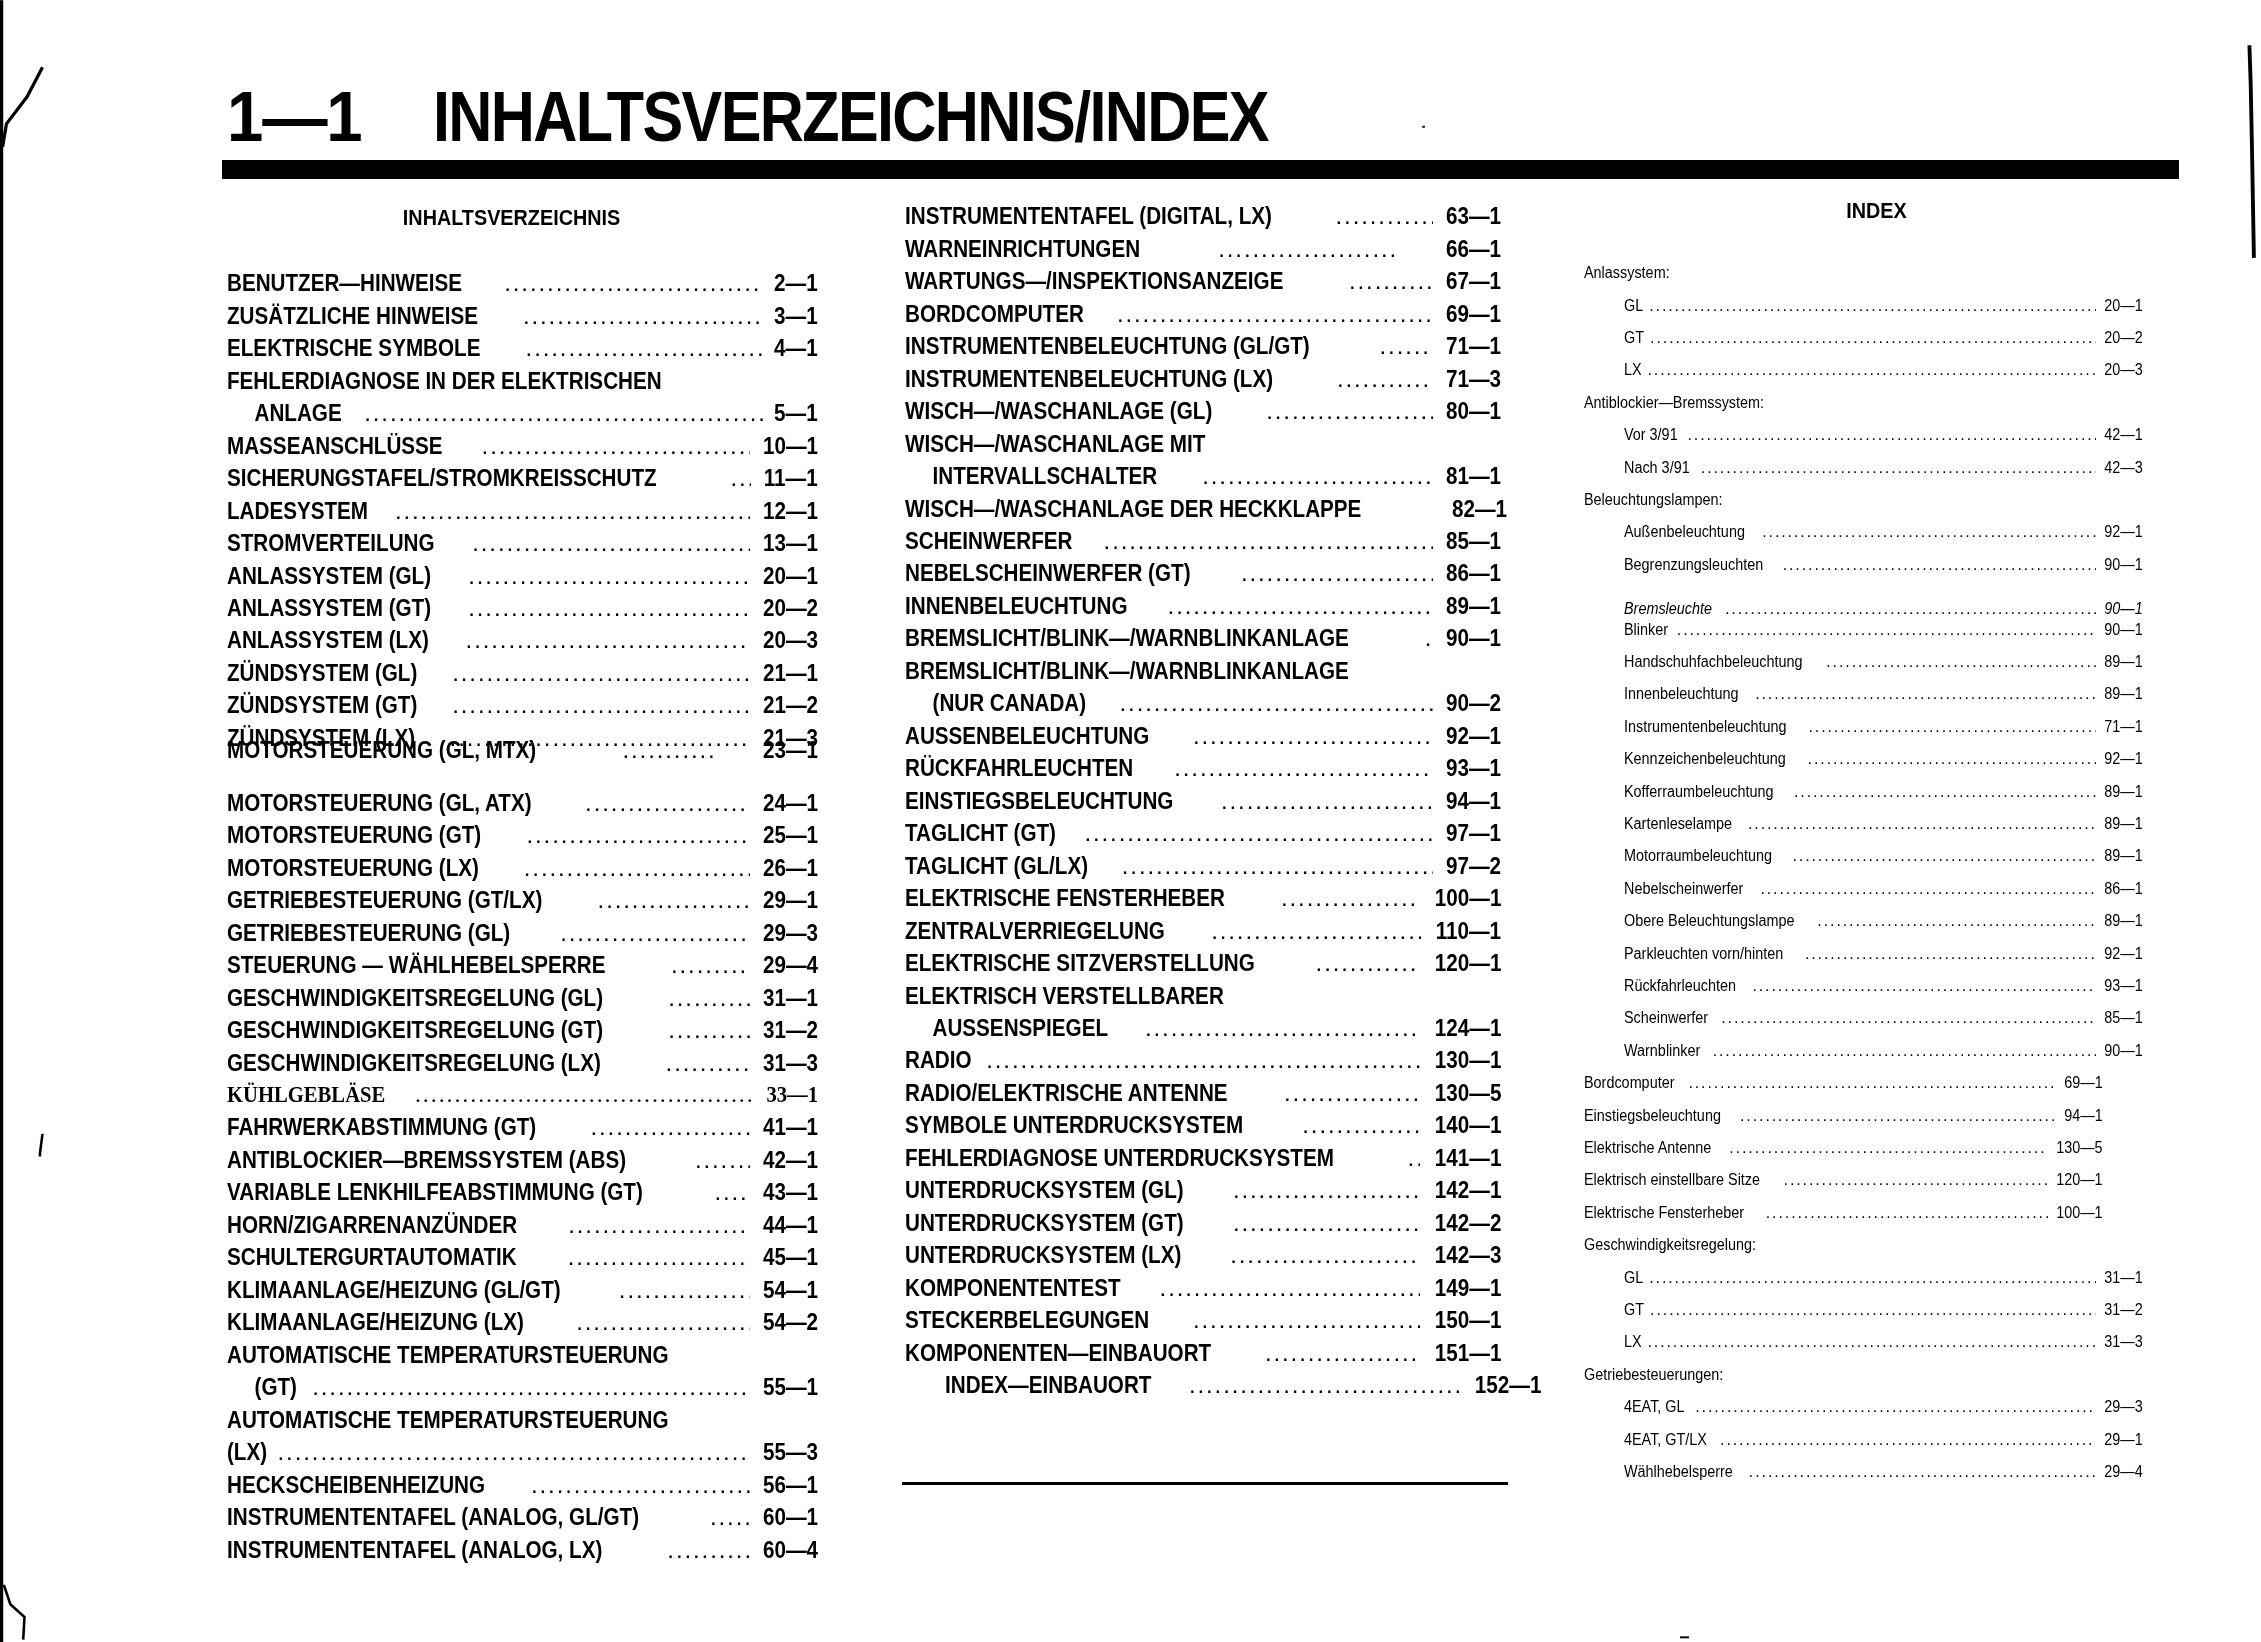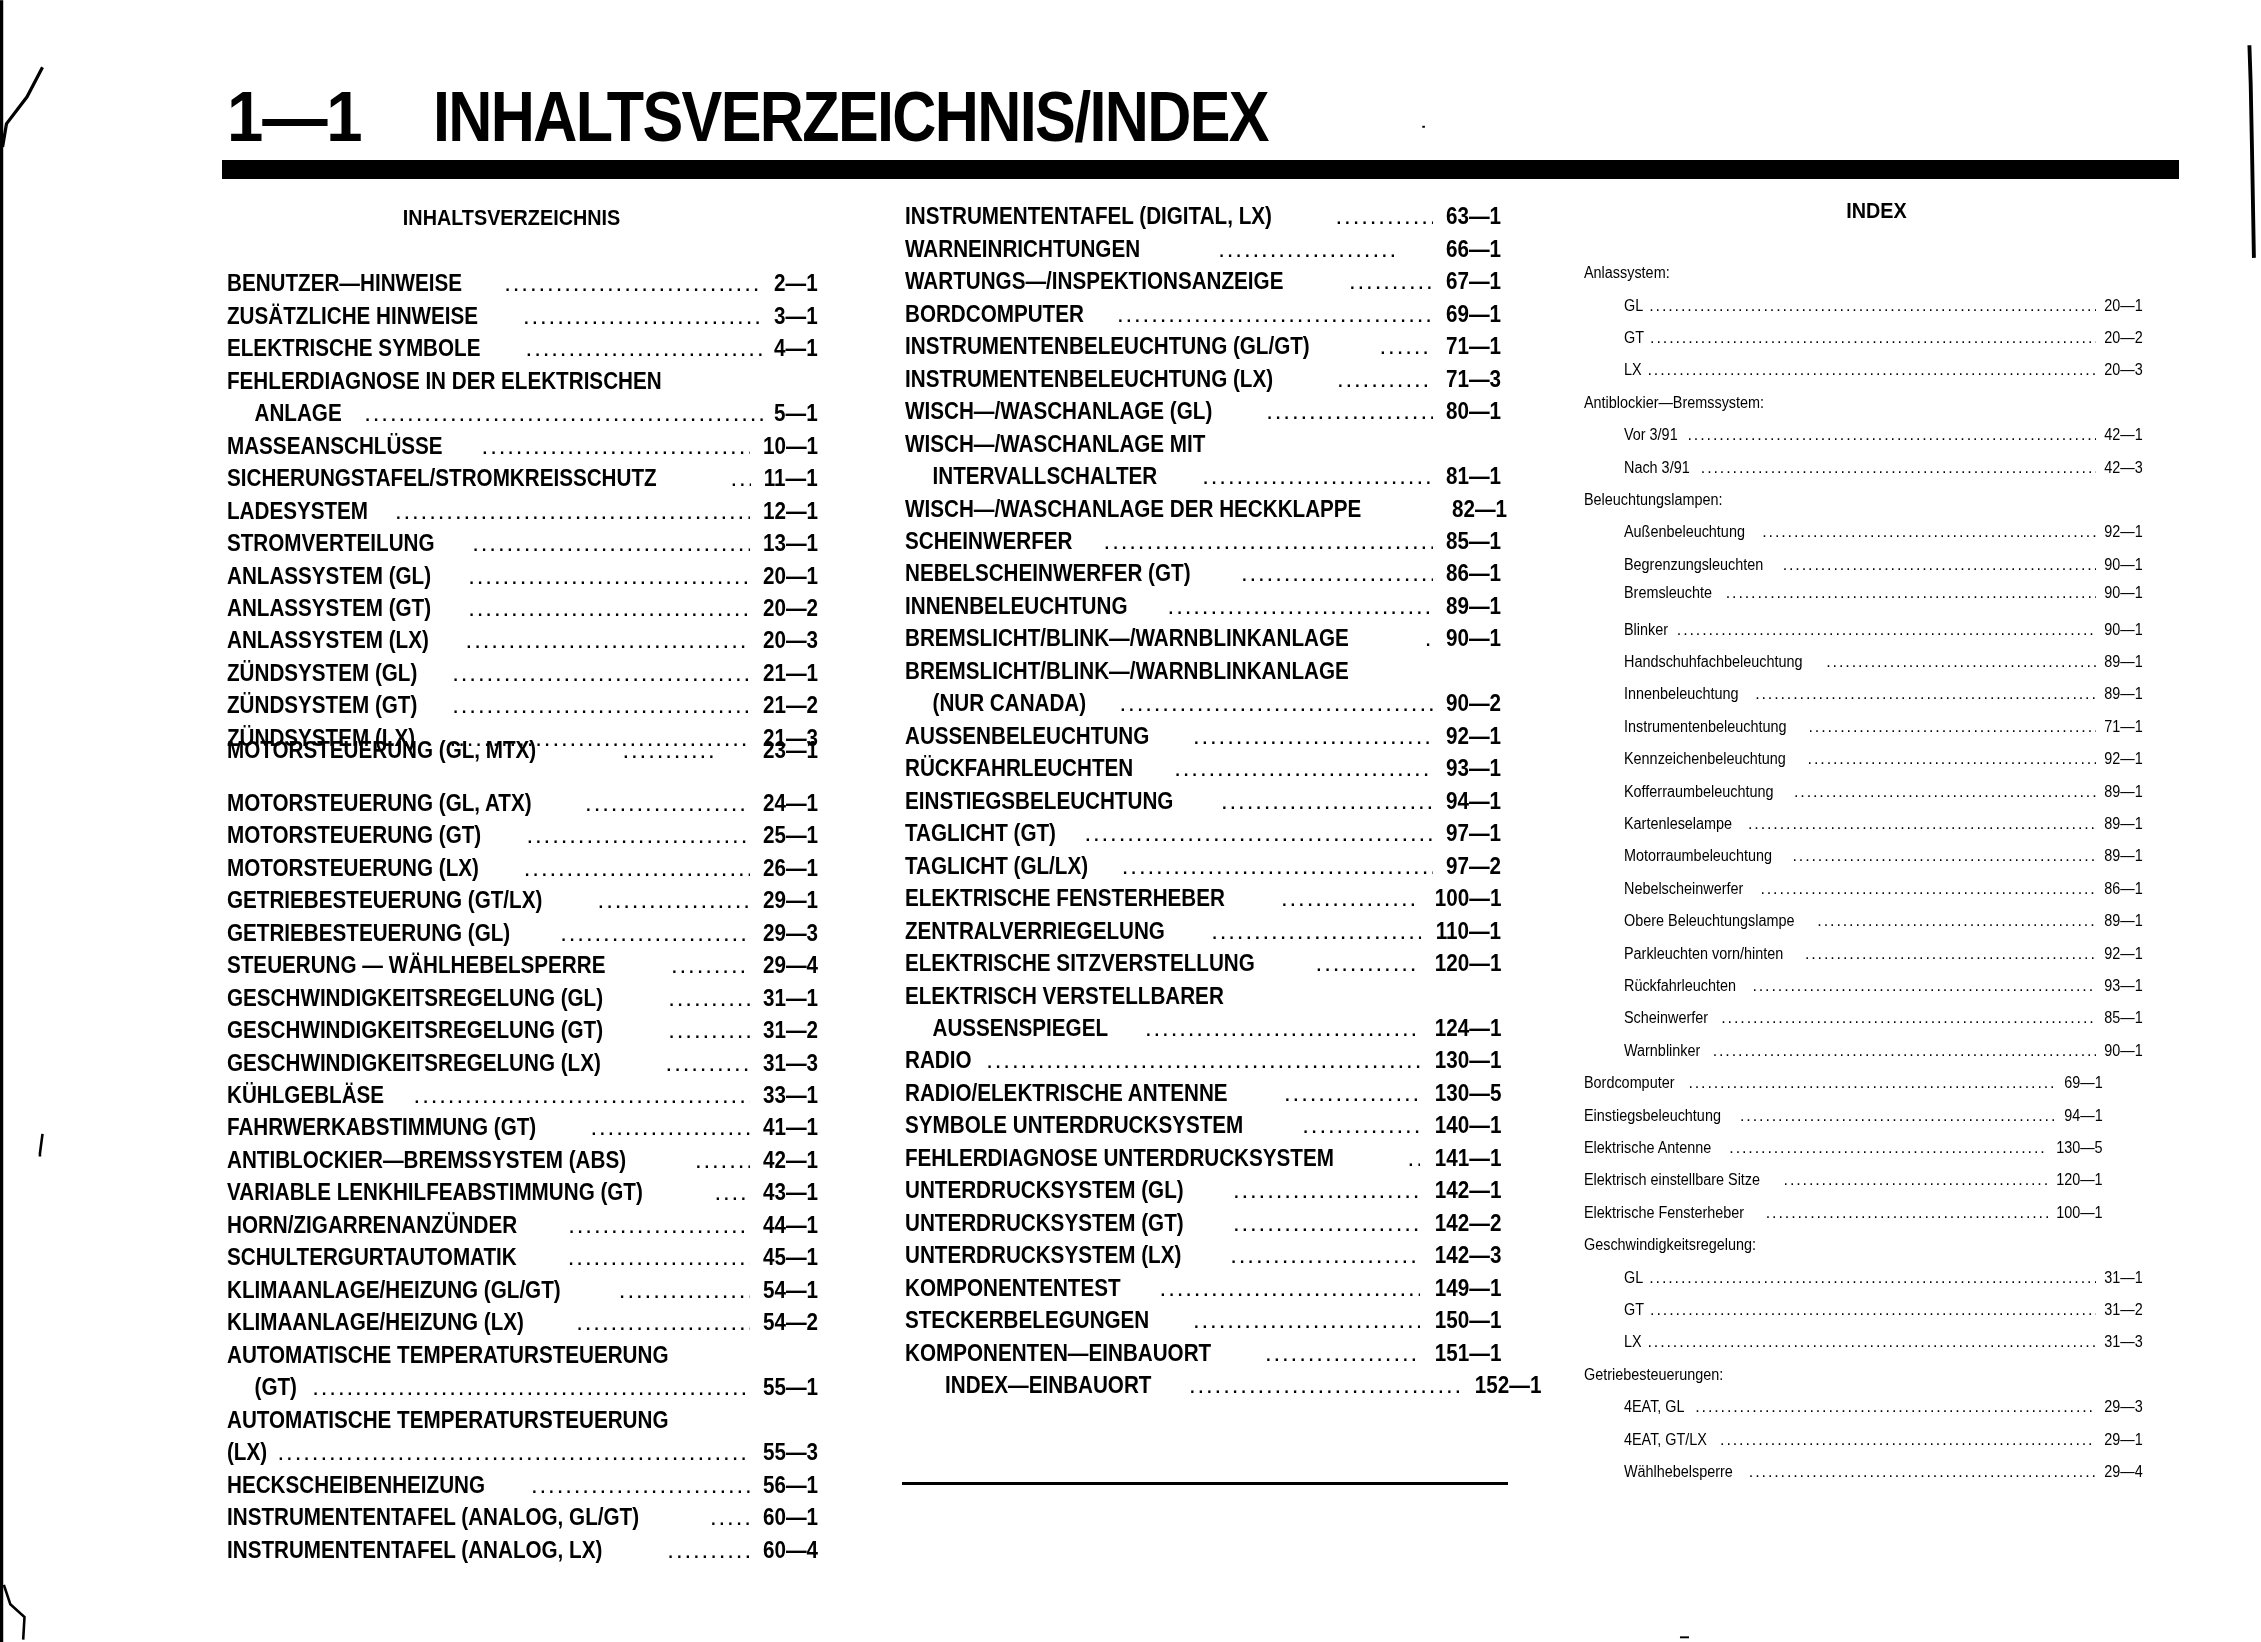--- a/index.html
+++ b/index.html
@@ -170,21 +170,21 @@
       <div class="row" style="top: 1016px; width: 591px;">
         <span class="lbl">GESCHWINDIGKEITSREGELUNG (GT)</span>
         <span class="dots"></span>
         <span class="pg">31—2</span>
       </div>
       <div class="row" style="top: 1049px; width: 591px;">
         <span class="lbl">GESCHWINDIGKEITSREGELUNG (LX)</span>
         <span class="dots"></span>
         <span class="pg">31—3</span>
       </div>
-      <div class="row" style="top: 1081px; width: 591px;">
+      <div class="row" style="top: 1081px; width: 591px; font-family: Liberation Serif, serif;">
         <span class="lbl">KÜHLGEBLÄSE</span>
         <span class="dots"></span>
         <span class="pg">33—1</span>
       </div>
       <div class="row" style="top: 1113px; width: 591px;">
         <span class="lbl">FAHRWERKABSTIMMUNG (GT)</span>
         <span class="dots"></span>
         <span class="pg">41—1</span>
       </div>
       <div class="row" style="top: 1146px; width: 591px;">
@@ -492,21 +492,21 @@
       <div class="row sub" style="top: 523px; width: 519px;">
         <span class="lbl">Außenbeleuchtung</span>
         <span class="dots"></span>
         <span class="pg">92—1</span>
       </div>
       <div class="row sub" style="top: 556px; width: 519px;">
         <span class="lbl">Begrenzungsleuchten</span>
         <span class="dots"></span>
         <span class="pg">90—1</span>
       </div>
-      <div class="row sub" style="top: 584px; width: 519px;">
+      <div class="row sub" style="top: 600px; width: 519px; font-style: italic;">
         <span class="lbl">Bremsleuchte</span>
         <span class="dots"></span>
         <span class="pg">90—1</span>
       </div>
       <div class="row sub" style="top: 621px; width: 519px;">
         <span class="lbl">Blinker</span>
         <span class="dots"></span>
         <span class="pg">90—1</span>
       </div>
       <div class="row sub" style="top: 653px; width: 519px;">

